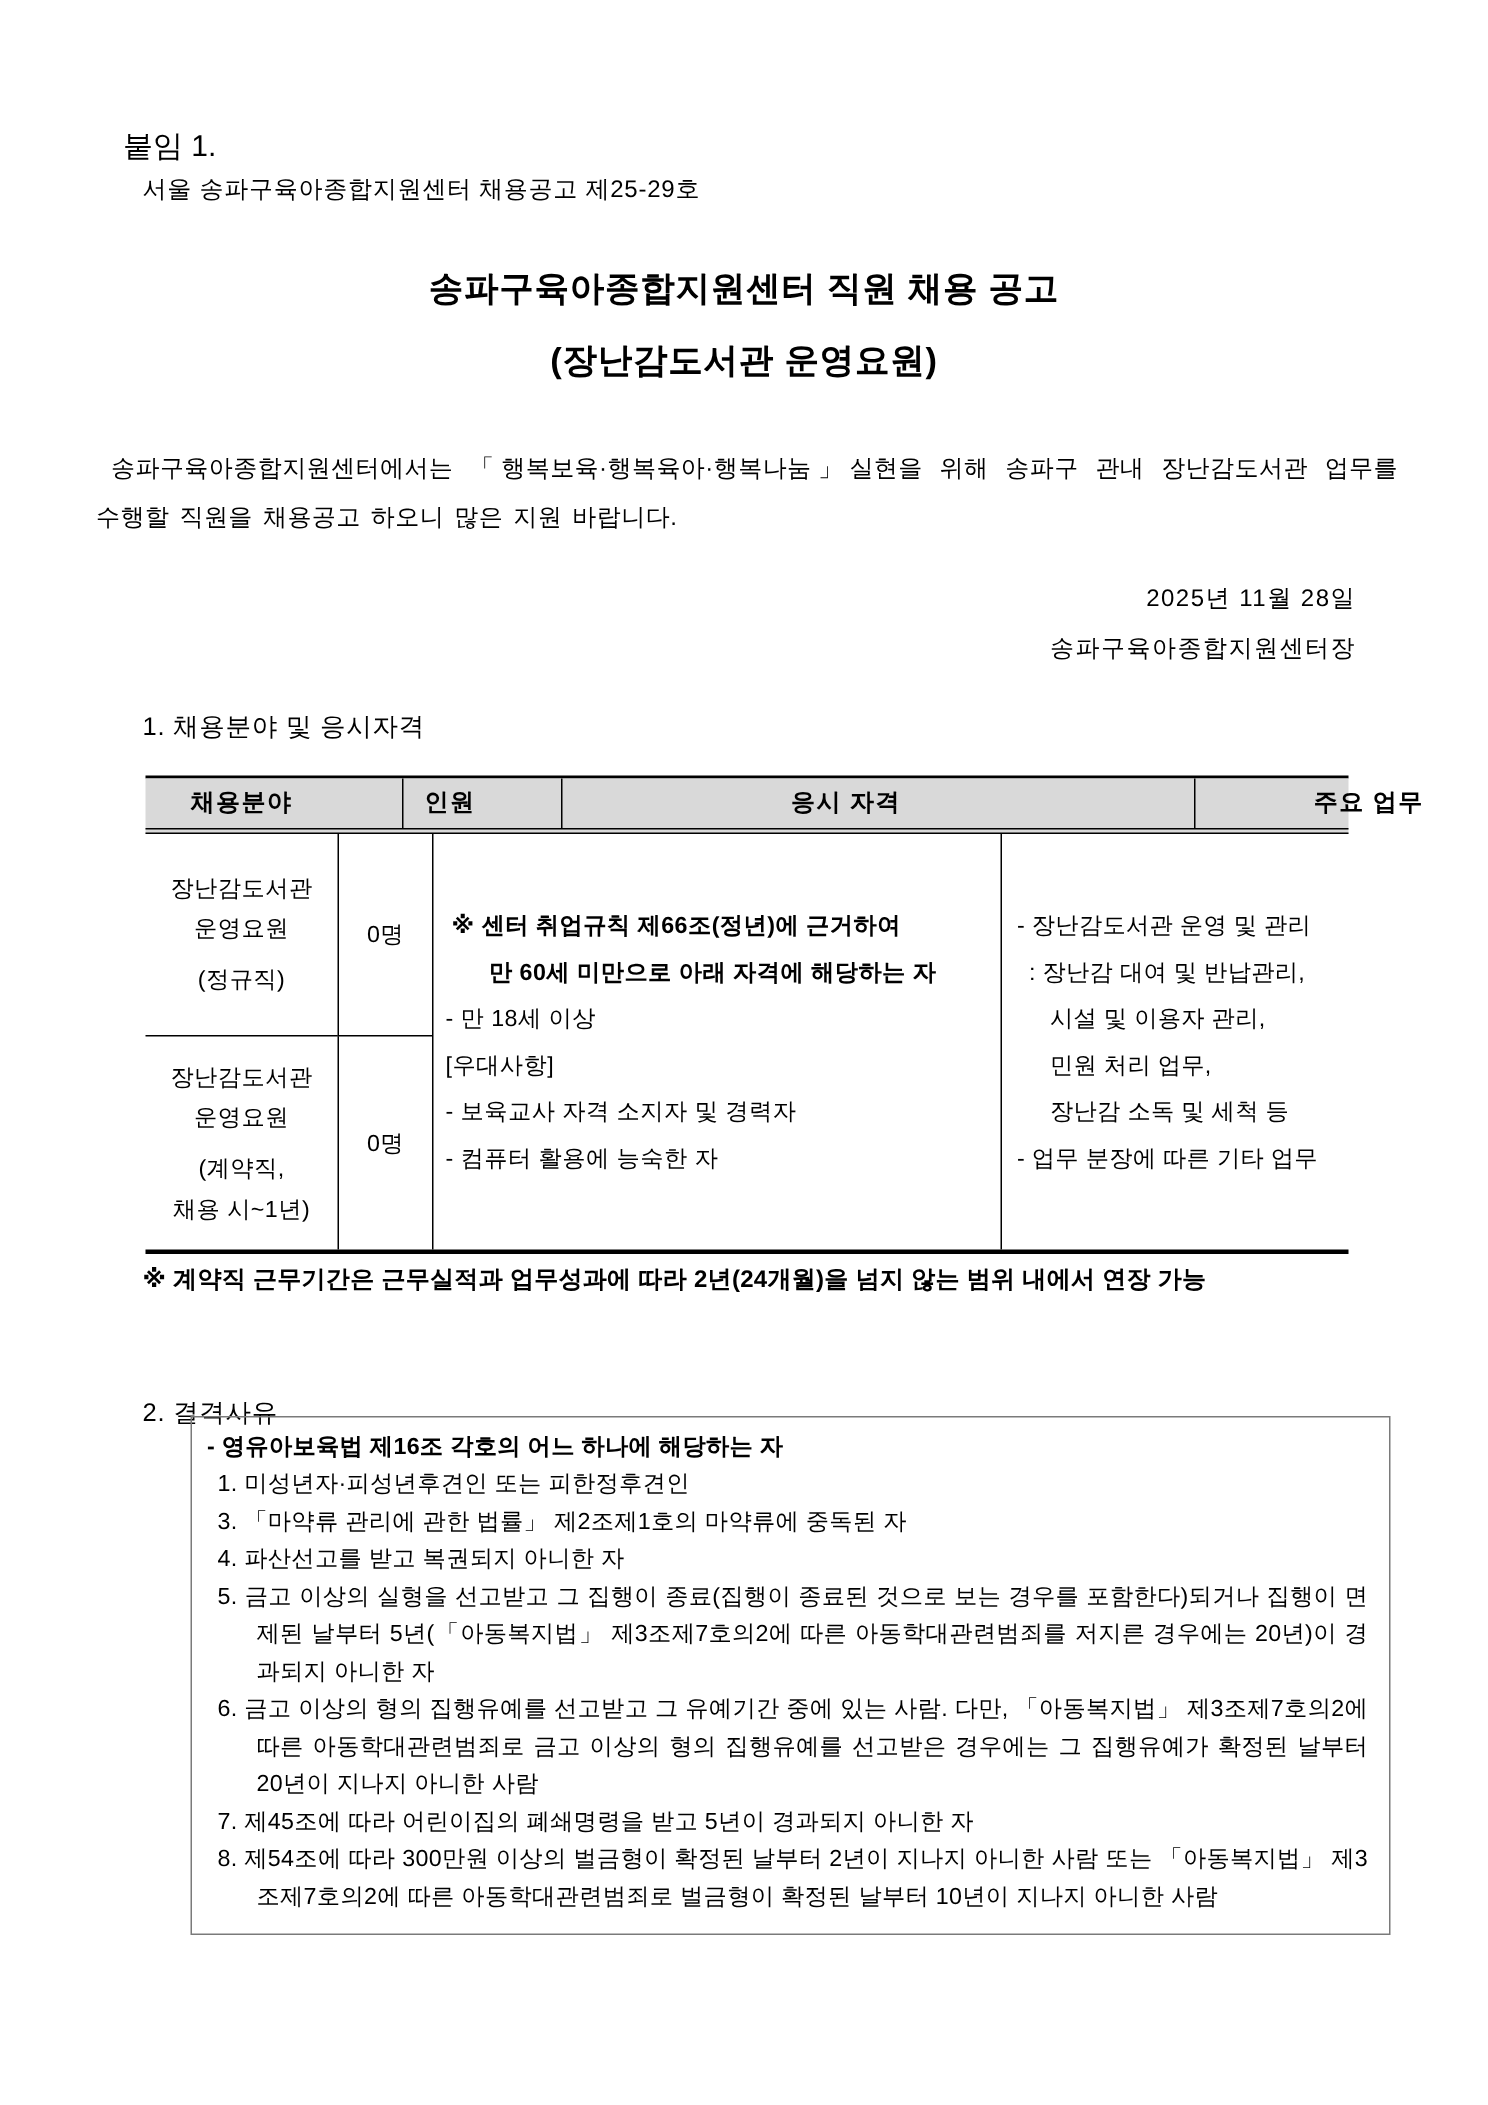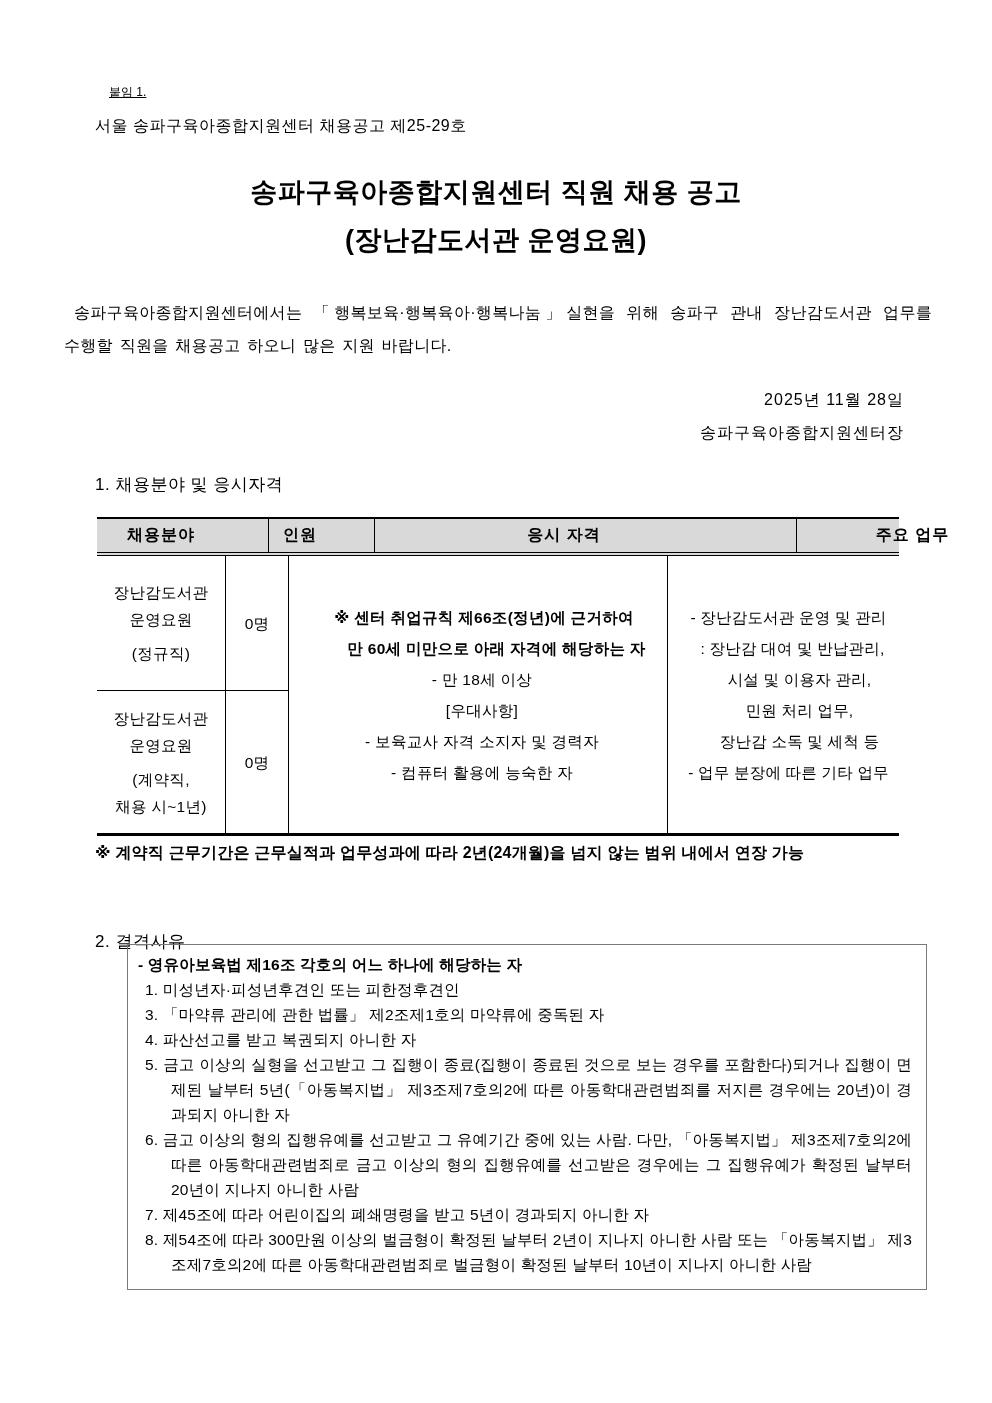--- a/index.html
+++ b/index.html
@@ -5,24 +5,24 @@
   html,body{margin:0;padding:0;}
   body{
     width:992px;height:1403px;
     background:#ffffff;
     font-family:"Liberation Sans","DejaVu Sans",sans-serif;
     color:#000000;
     position:relative;
     overflow:hidden;
   }
   .abs{position:absolute;}
-  .small-label{left:109px;top:84px;font-size:12px;text-decoration:underline;}
+  .small-label{left:82px;top:84px;font-size:20px;}
   .notice-no{left:95px;top:116px;font-size:16px;letter-spacing:0.5px;}
   .title-wrap{left:0;top:168px;width:992px;text-align:center;}
-  .title-line{font-size:27px;font-weight:bold;line-height:48px;letter-spacing:0.5px;}
+  .title-line{font-size:23px;font-weight:bold;line-height:48px;letter-spacing:0.5px;}
   .intro{
     left:64px;top:296px;width:868px;
     font-size:16px;line-height:33px;
     text-align:justify;text-indent:10px;
     word-break:keep-all;letter-spacing:0.3px;word-spacing:2px;
   }
   .date-block{right:88px;top:383px;text-align:right;font-size:16px;line-height:33px;letter-spacing:1px;}
   .sec-heading{font-size:17px;letter-spacing:0.5px;}
   .sec1{left:95px;top:473px;}
   .sec2{left:95px;top:930px;}
@@ -33,21 +33,21 @@
     display:grid;grid-template-columns:128px 63px 379px 232px;
     background:#d9d9d9;border-bottom:4px double #000;gap:43px;
   }
   .t-head .hcell{
     height:33px;display:flex;align-items:center;justify-content:center;
     font-weight:bold;font-size:16px;letter-spacing:1px;
   }
   .t-body{display:grid;grid-template-columns:128px 63px 379px 232px;grid-template-rows:135px 142px;}
   .bl{border-left:1px solid #000;}
   .bb{border-bottom:1px solid #000;}
-  .cell{display:flex;flex-direction:column;justify-content:center;font-size:15.5px;text-align:center;}
+  .cell{display:flex;flex-direction:column;justify-content:center;font-size:15.5px;}
   .cell.center{align-items:center;text-align:center;}
   .span2{grid-row:1 / span 2;}
   .field-line{line-height:27px;letter-spacing:0.3px;}
   .paren{margin-top:7px;}
   .qual-cell{padding-left:0;}
   .qline{line-height:31px;letter-spacing:0.3px;}
   .q-bold0{font-weight:bold;padding-left:12px;}
   .q-bold1{font-weight:bold;padding-left:37px;}
   .q-norm{padding-left:8px;}
   .dline{line-height:31px;letter-spacing:0.2px;}

